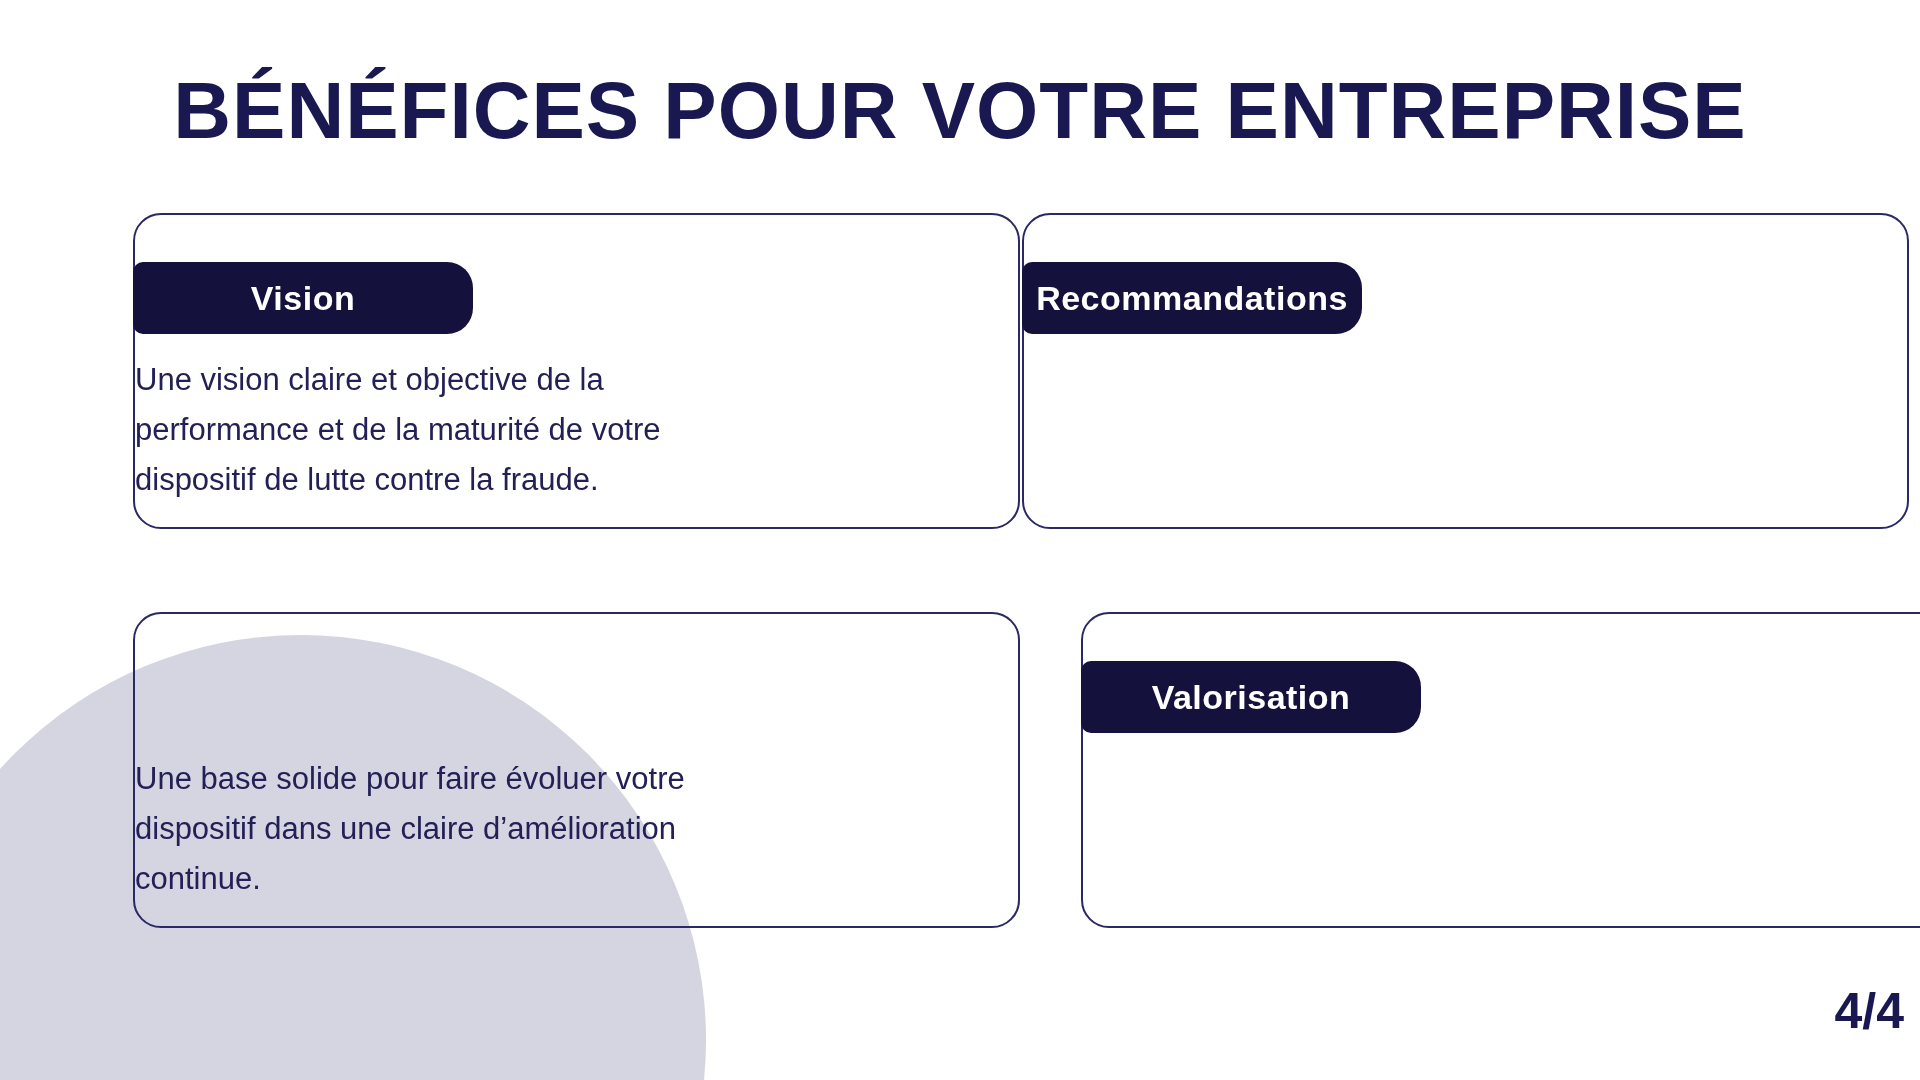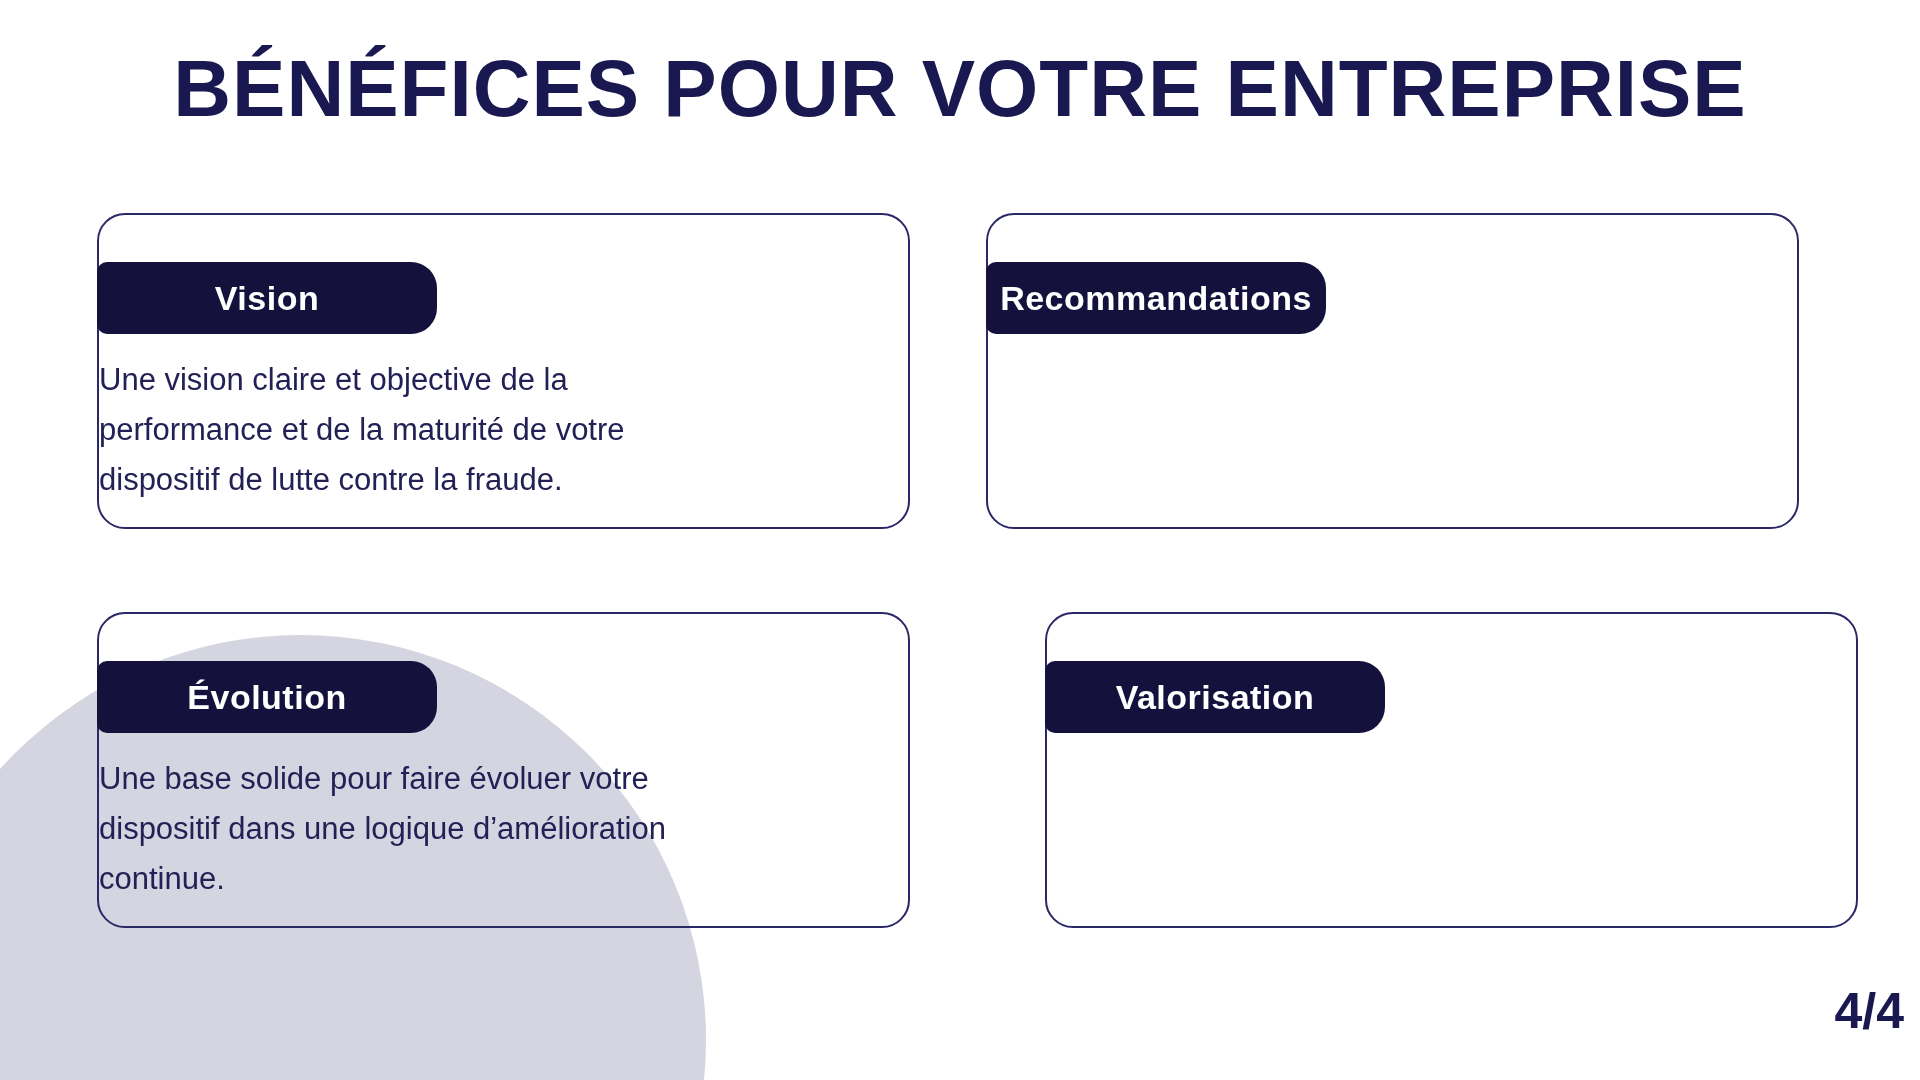--- a/index.html
+++ b/index.html
@@ -24,38 +24,39 @@
     position: absolute;
     left: -104px;
     top: 635px;
     width: 810px;
     height: 810px;
     border-radius: 50%;
     background: var(--circle);
   }
   .slide-title {
     position: absolute;
-    top: 34px;
+    top: 56px;
     left: 0;
     width: 1920px;
     text-align: center;
     font-size: 80px;
     line-height: 110px;
     font-weight: bold;
     letter-spacing: 1px;
     color: var(--title-navy);
     white-space: nowrap;
   }
   .card {
     position: absolute;
-    width: 813px;
+    width: 887px;
     height: 316px;
     border: 2px solid var(--border-navy);
     border-radius: 28px;
     background: transparent;
+    margin-left: 36px;
   }
   .card.c1 { left: 97px;  top: 213px; }
   .card.c2 { left: 986px; top: 213px; }
   .card.c3 { left: 97px;  top: 612px; }
   .card.c4 { left: 1045px; top: 612px; }
   .card-tab {
     position: absolute;
     left: -2px;
     top: 47px;
     width: 340px;
@@ -102,23 +103,22 @@
   <div class="card-body">Une vision claire et objective de la
 performance et de la maturité de votre
 dispositif de lutte contre la fraude.</div>
 </div>
 
 <div class="card c2">
   <div class="card-tab">Recommandations</div>
 </div>
 
 <div class="card c3">
-  <div class="card-tab">Évolution</div>
   <div class="card-body">Une base solide pour faire évoluer votre
-dispositif dans une logique d’amélioration
+dispositif dans une claire d’amélioration
 continue.</div>
 </div>
 
 <div class="card c4">
   <div class="card-tab">Valorisation</div>
 </div>
 
 <div class="page-indicator">4/4</div>
 
 </body></html>

